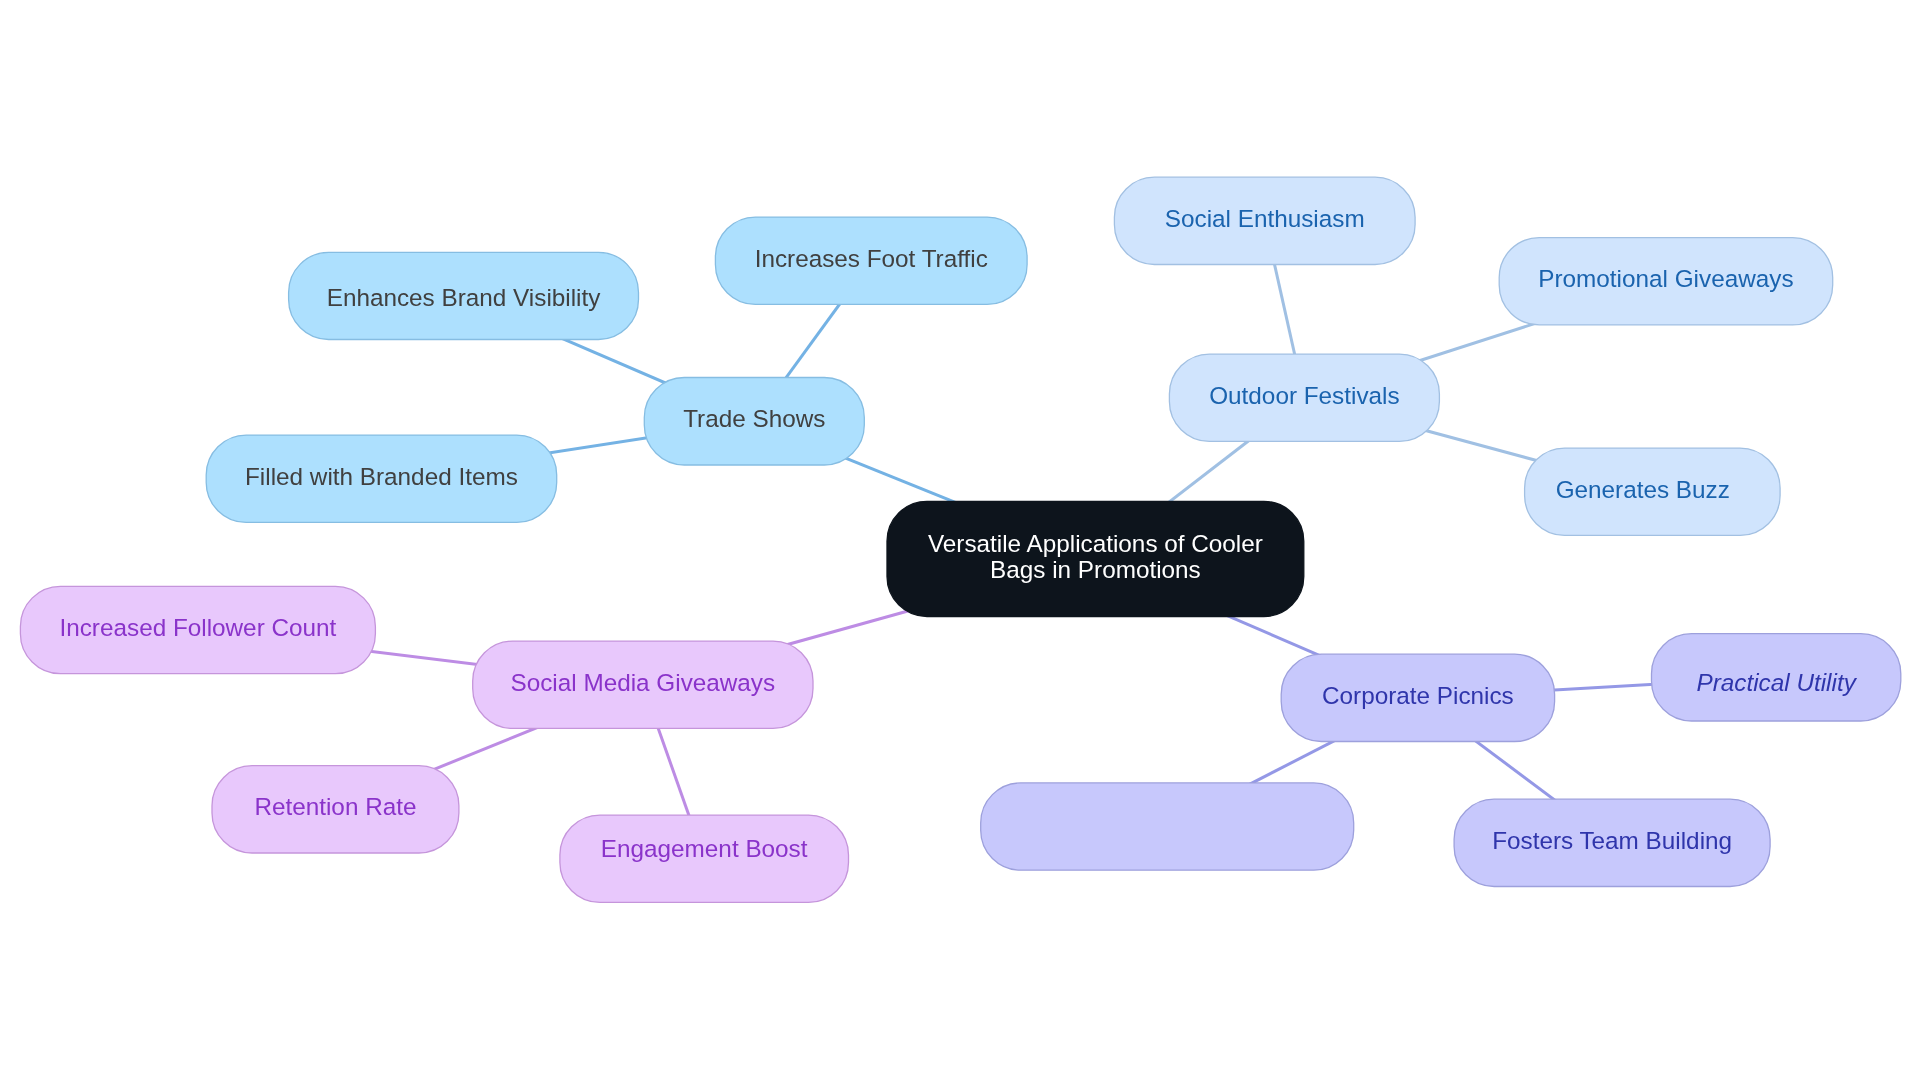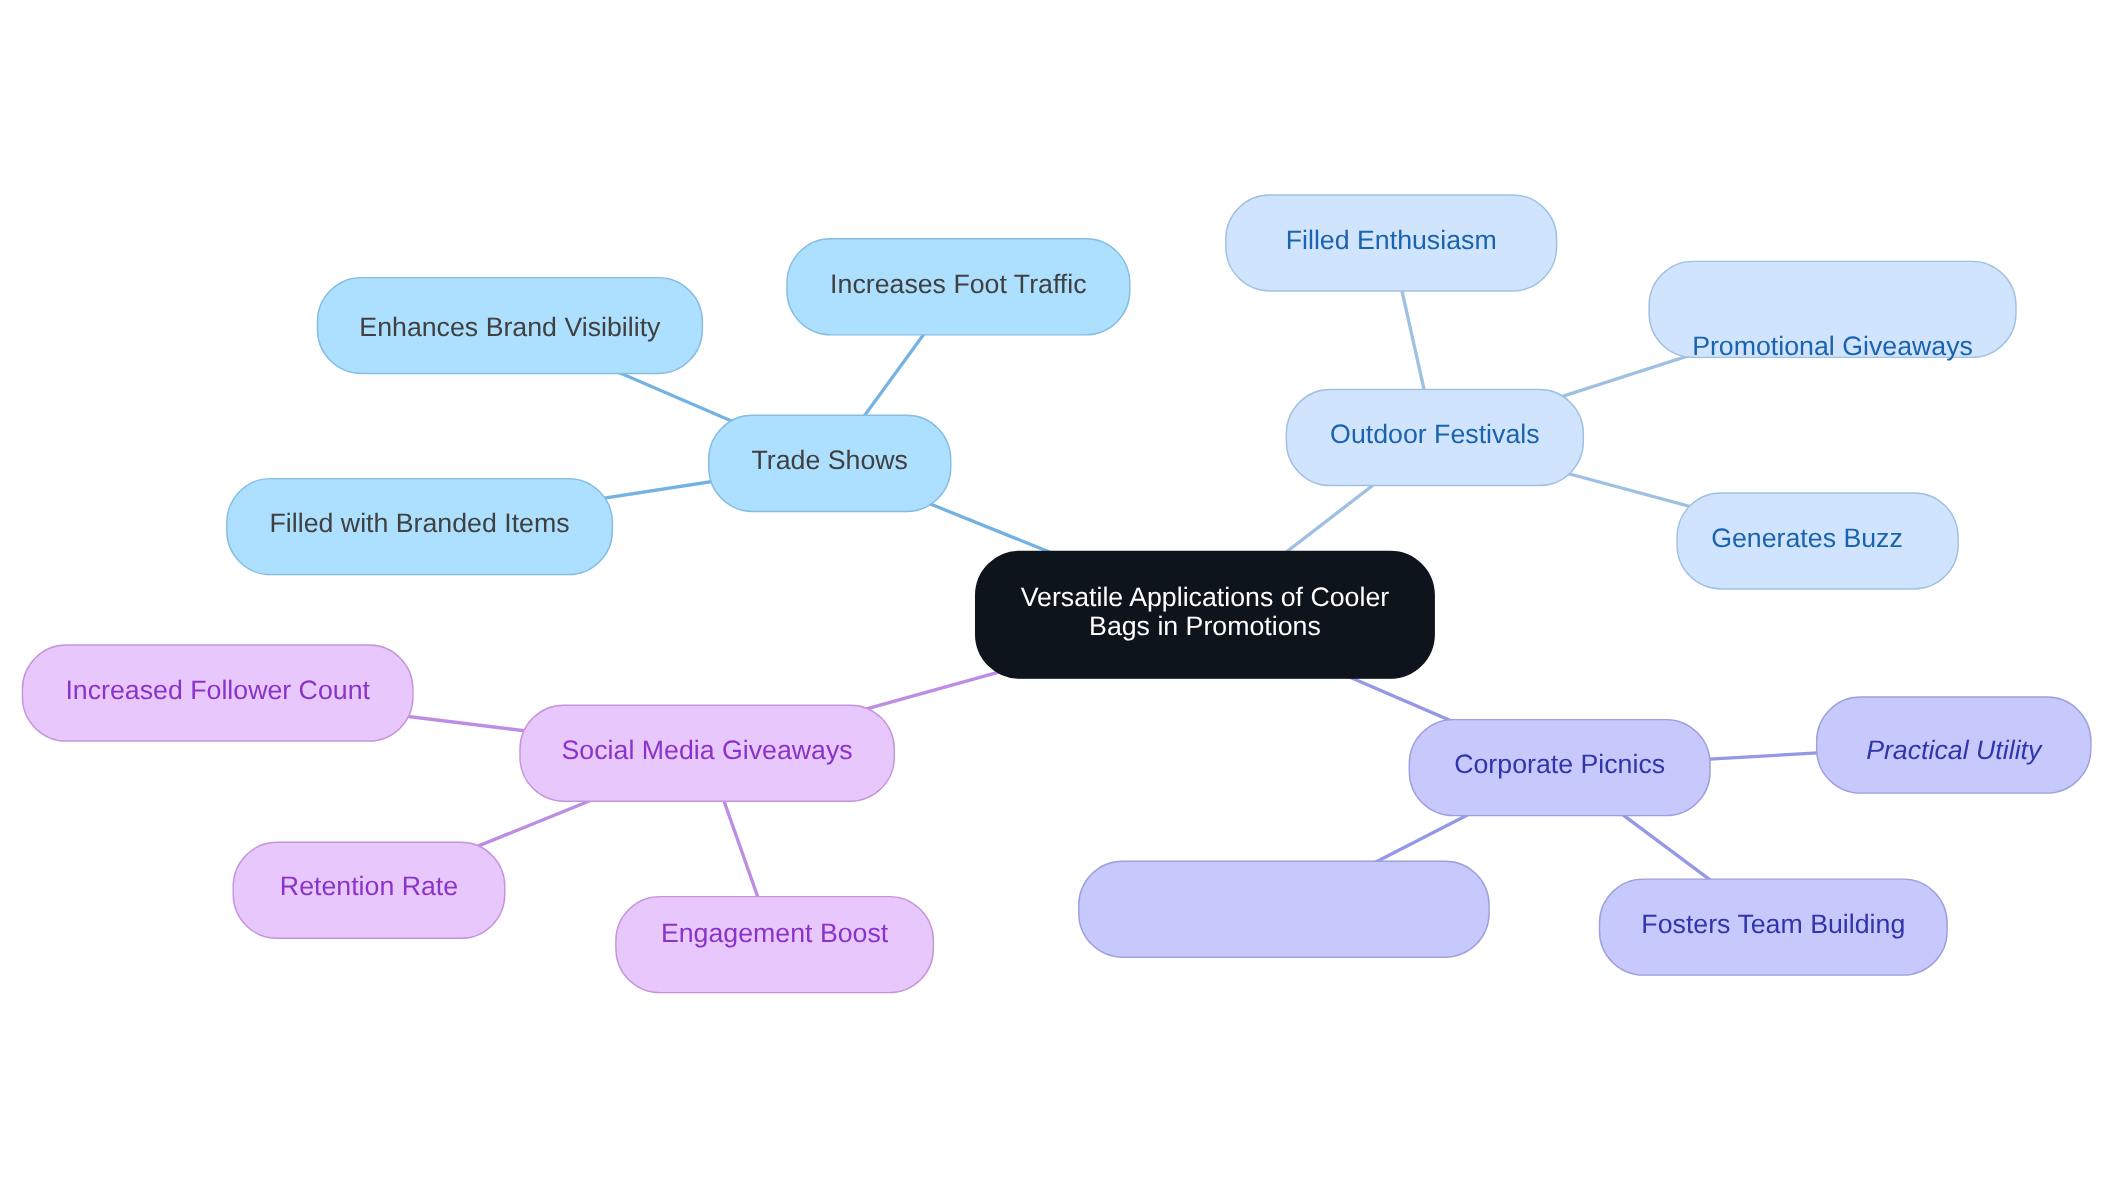--- a/index.html
+++ b/index.html
@@ -103,24 +103,24 @@
         <span class="node-line">Filled with Branded Items</span>
       </div>
     </div>
     <div class="node node-blue2" style="left:1169.40px;top:354.10px;width:270.00px;height:87.30px;">
       <div class="node-label">
         <span class="node-line">Outdoor Festivals</span>
       </div>
     </div>
     <div class="node node-blue2" style="left:1114.40px;top:177.20px;width:300.70px;height:87.30px;">
       <div class="node-label">
-        <span class="node-line">Filled Enthusiasm</span>
+        <span class="node-line">Social Enthusiasm</span>
       </div>
     </div>
-    <div class="node node-blue2" style="left:1499.20px;top:237.60px;width:333.50px;height:87.30px;margin-top:37px;">
+    <div class="node node-blue2" style="left:1499.20px;top:237.60px;width:333.50px;height:87.30px;">
       <div class="node-label">
         <span class="node-line">Promotional Giveaways</span>
       </div>
     </div>
     <div class="node node-blue2" style="left:1515px;top:448.10px;width:255.50px;height:87.30px;">
       <div class="node-label">
         <span class="node-line">Generates Buzz</span>
       </div>
     </div>
     <div class="node node-purple" style="left:472.70px;top:641.10px;width:340.30px;height:87.30px;">

